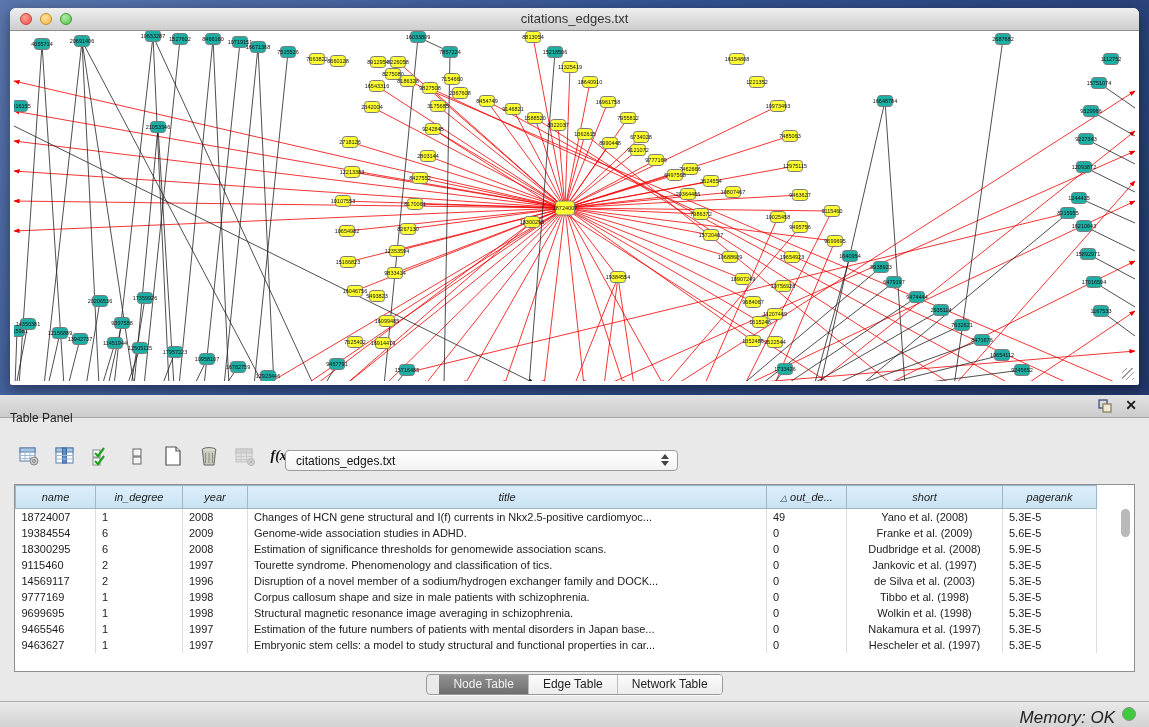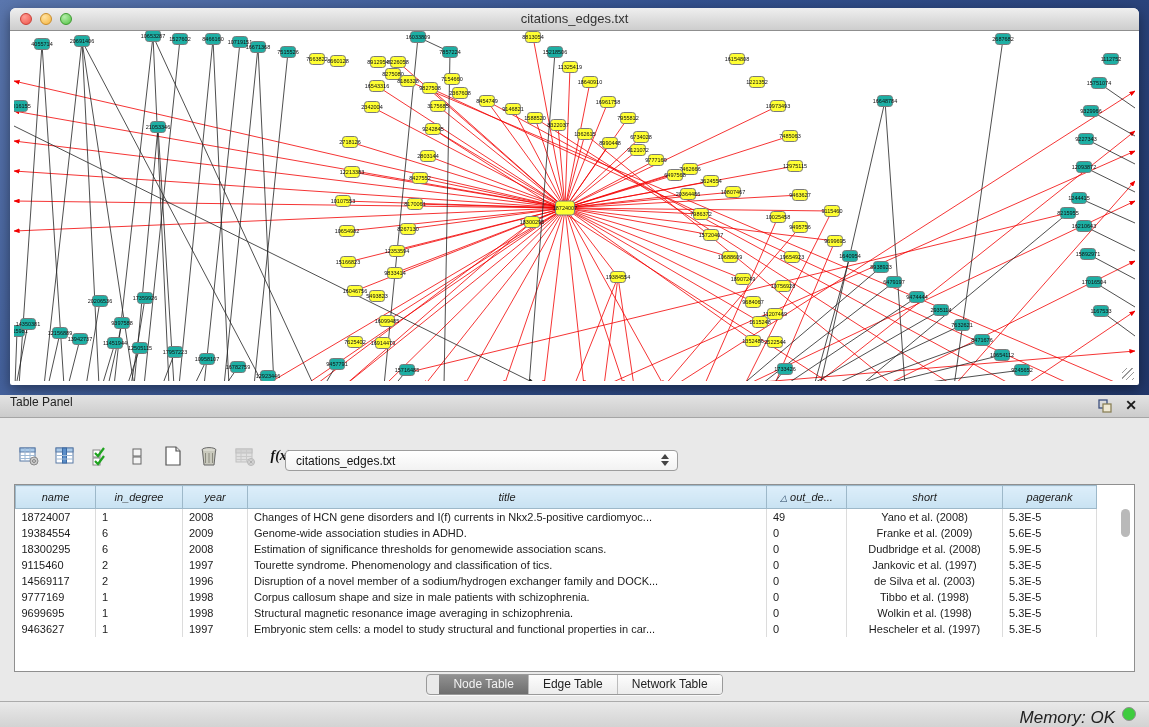--- a/index.html
+++ b/index.html
@@ -22,21 +22,21 @@
   .light.yellow{background:radial-gradient(circle at 35% 30%,#ffe2a0,#f5b43e);border:1px solid #c98d2c;}
   .light.green{background:radial-gradient(circle at 35% 30%,#b4edaa,#52c343);border:1px solid #3e9a32;}
   .canvas{position:absolute;left:4px;top:23px;width:1121px;height:350px;background:#fff;overflow:hidden;}
   .canvas svg{position:absolute;left:0;top:0;}
   .grip{position:absolute;right:1px;bottom:1px;width:12px;height:12px;
         background:repeating-linear-gradient(135deg,transparent 0 3px,#9a9a9a 3px 4px);}
   
   .table-panel{position:absolute;left:0;top:395px;width:1149px;height:332px;background:#e9e9e9;}
   .panel-titlebar{position:absolute;left:0;top:0;width:100%;height:22px;
             background:linear-gradient(#e3e3e3,#cbcbcb);border-bottom:1px solid #a5a5a5;}
-  .panel-title{position:absolute;left:10px;top:0;font-size:12px;color:#222;}
+  .panel-title{position:absolute;left:10px;top:16px;font-size:12px;color:#222;}
   .float-btn{position:absolute;right:36px;top:3px;width:16px;height:16px;cursor:pointer;}
   .close-btn{position:absolute;right:12px;top:2px;font-size:14px;font-weight:bold;color:#1a1a1a;cursor:pointer;}
   
   .toolbar{position:absolute;left:18px;top:50px;display:flex;align-items:center;gap:14px;}
   .tool{width:22px;height:22px;display:flex;align-items:center;justify-content:center;cursor:pointer;}
   .fx-label{font-family:"Liberation Serif",serif;font-style:italic;font-weight:bold;font-size:14px;color:#111;}
   .combo{position:absolute;left:285px;top:55px;width:393px;height:21px;background:linear-gradient(#ffffff,#f2f2f2);
          border:1px solid #9d9d9d;border-radius:4px;box-sizing:border-box;cursor:pointer;}
   .combo-text{position:absolute;left:10px;top:3px;font-size:12px;color:#111;}
   .combo-arrows{position:absolute;right:8px;top:3px;display:flex;flex-direction:column;gap:2px;}
@@ -850,21 +850,21 @@
               <th><span class="sort-glyph">△</span>out_de...</th>
               <th>short</th>
               <th>pagerank</th>
             </tr>
           </thead>
           <tbody>
             <tr>
               <td>18724007</td>
               <td>1</td>
               <td>2008</td>
-              <td>Changes of HCN gene disorders and I(f) currents in Nkx2.5-positive cardiomyoc...</td>
+              <td>Changes of HCN gene structural and I(f) currents in Nkx2.5-positive cardiomyoc...</td>
               <td>49</td>
               <td class="center">Yano et al. (2008)</td>
               <td>5.3E-5</td>
             </tr>
             <tr>
               <td>19384554</td>
               <td>6</td>
               <td>2009</td>
               <td>Genome-wide association studies in ADHD.</td>
               <td>0</td>
@@ -910,20 +910,29 @@
             <tr>
               <td>9699695</td>
               <td>1</td>
               <td>1998</td>
               <td>Structural magnetic resonance image averaging in schizophrenia.</td>
               <td>0</td>
               <td class="center">Wolkin et al. (1998)</td>
               <td>5.3E-5</td>
             </tr>
             <tr>
+              <td>9465546</td>
+              <td>1</td>
+              <td>1997</td>
+              <td>Estimation of the future numbers of patients with mental disorders in Japan base...</td>
+              <td>0</td>
+              <td class="center">Nakamura et al. (1997)</td>
+              <td>5.3E-5</td>
+            </tr>
+            <tr>
               <td>9463627</td>
               <td>1</td>
               <td>1997</td>
               <td>Embryonic stem cells: a model to study structural and functional properties in car...</td>
               <td>0</td>
               <td class="center">Hescheler et al. (1997)</td>
               <td>5.3E-5</td>
             </tr>
           </tbody>
         </table>

